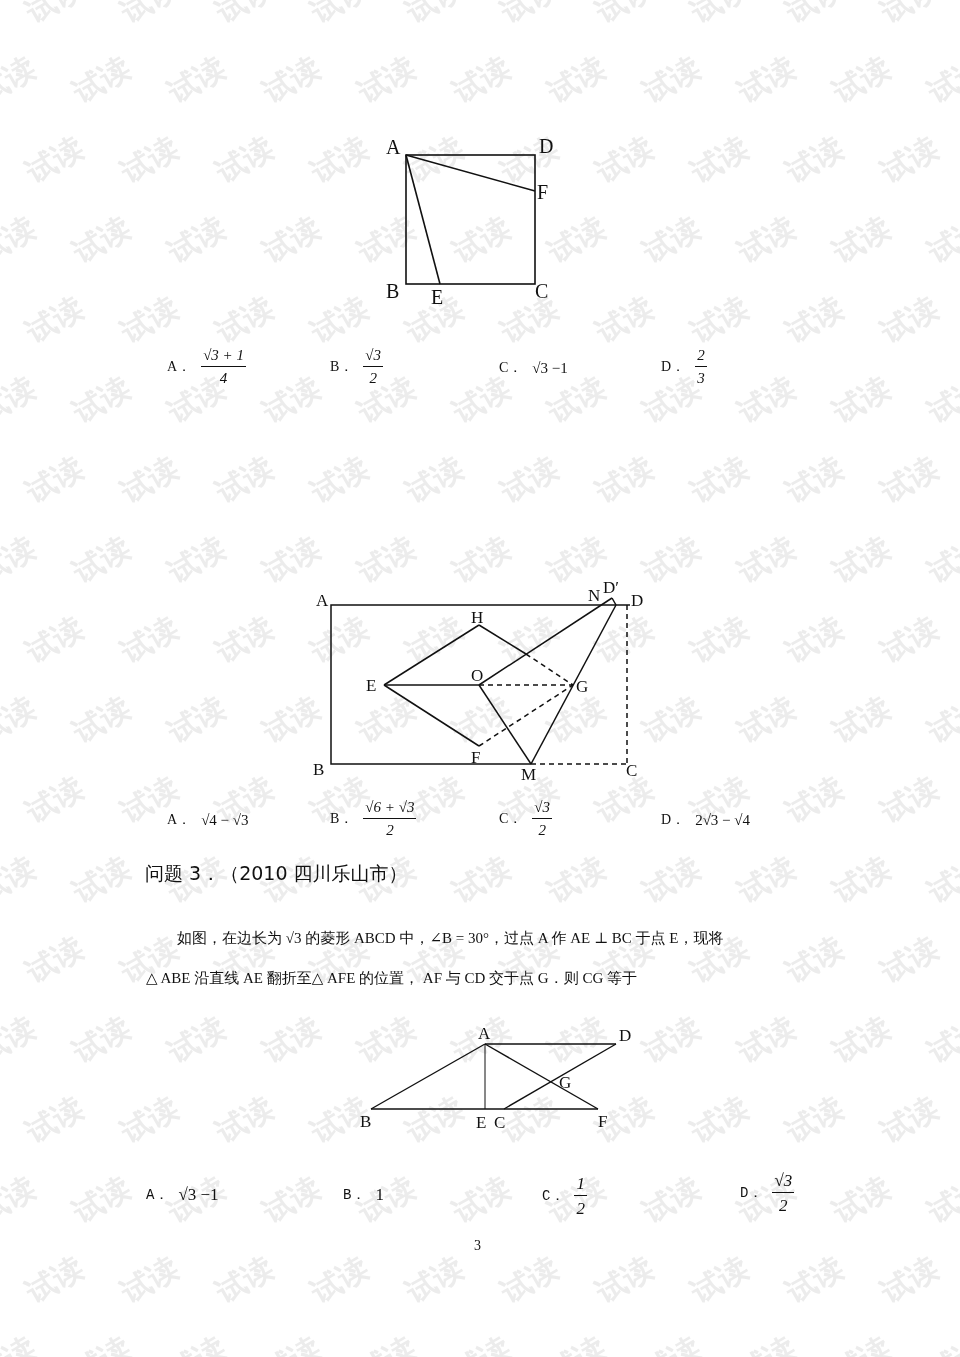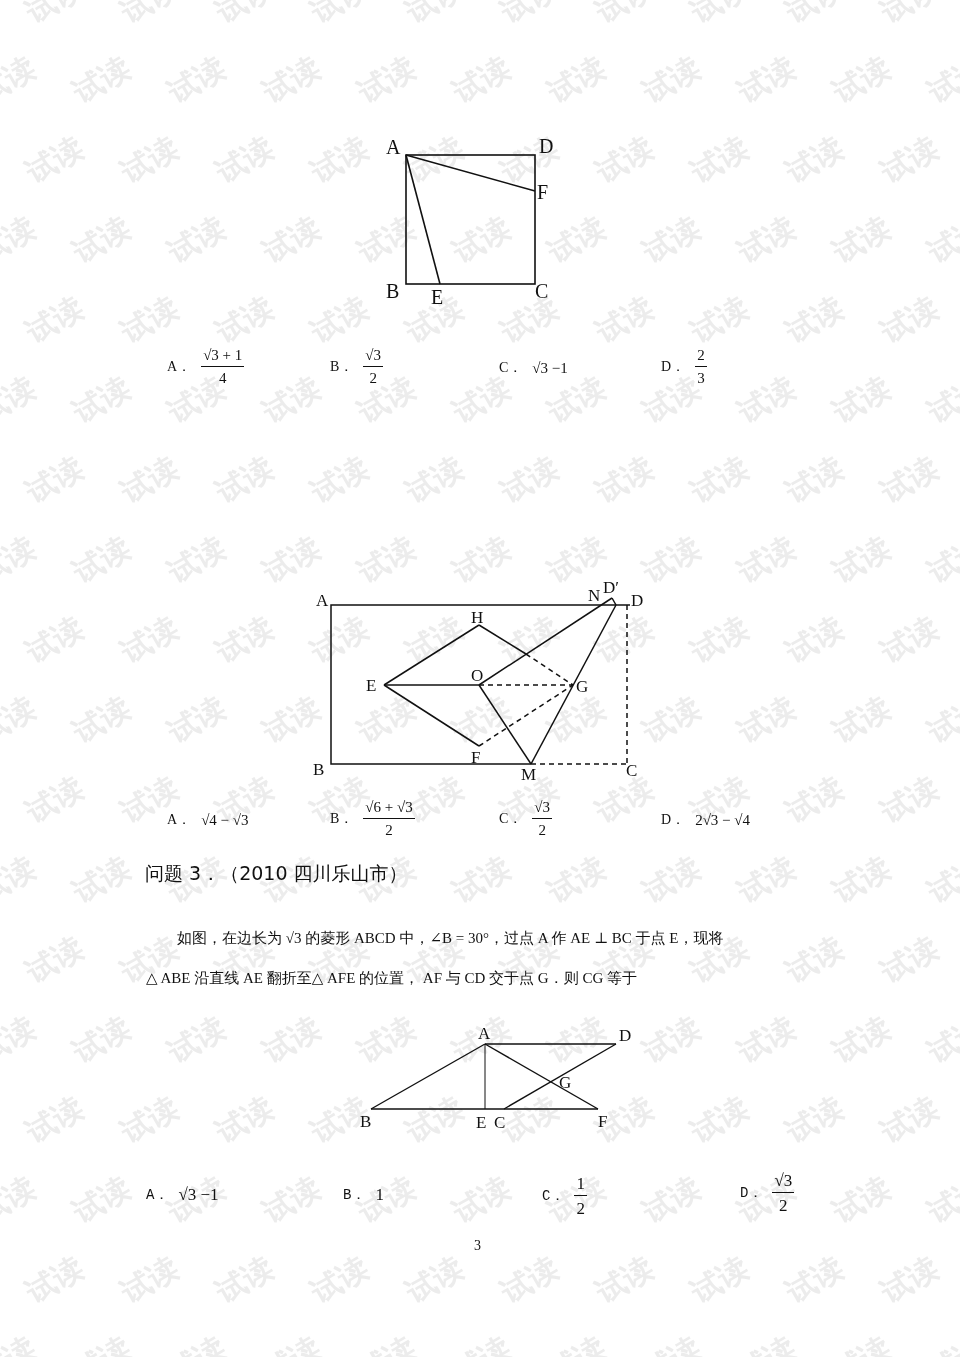--- a/index.html
+++ b/index.html
@@ -6,21 +6,21 @@
   body{width:960px;height:1357px;position:relative;overflow:hidden;
        font-family:"DejaVu Serif","Liberation Serif",serif;color:#111;}
   .wm-layer{position:absolute;left:0;top:0;width:960px;height:1357px;pointer-events:none;z-index:0;}
   .wm{position:absolute;font-family:"DejaVu Sans",sans-serif;font-weight:bold;font-size:30px;
       color:#ececec;transform:rotate(-30deg);white-space:nowrap;}
   .content{position:absolute;left:0;top:0;width:960px;height:1357px;z-index:1;}
   .abs{position:absolute;}
   svg text{font-family:"Liberation Serif","DejaVu Serif",serif;fill:#111;}
   .opt{position:absolute;font-family:"Liberation Serif",serif;font-size:15px;display:flex;align-items:center;gap:10px;}
   .opt .lbl{font-size:14px;}
-  .frac{display:inline-flex;flex-direction:column;align-items:center;line-height:1;font-size:15px;}
+  .frac{display:inline-flex;flex-direction:column;align-items:center;line-height:1;font-size:15px;font-style:italic;}
   .frac .num{padding:0 2px 3px 2px;border-bottom:1px solid #111;}
   .frac .den{padding-top:4px;}
   .heading{position:absolute;left:145px;font-family:"DejaVu Sans",sans-serif;font-size:19px;color:#111;}
   .para{position:absolute;left:146px;width:680px;font-family:"Liberation Serif","DejaVu Serif",serif;font-size:15px;line-height:40px;}
   .para .indent{padding-left:31px;}
   .pageno{position:absolute;left:474px;top:1238px;font-family:"Liberation Serif",serif;font-size:14px;}
   .mono-lbl{font-family:"Liberation Mono",monospace;font-size:13px;}
 </style>
 </head>
 <body>

